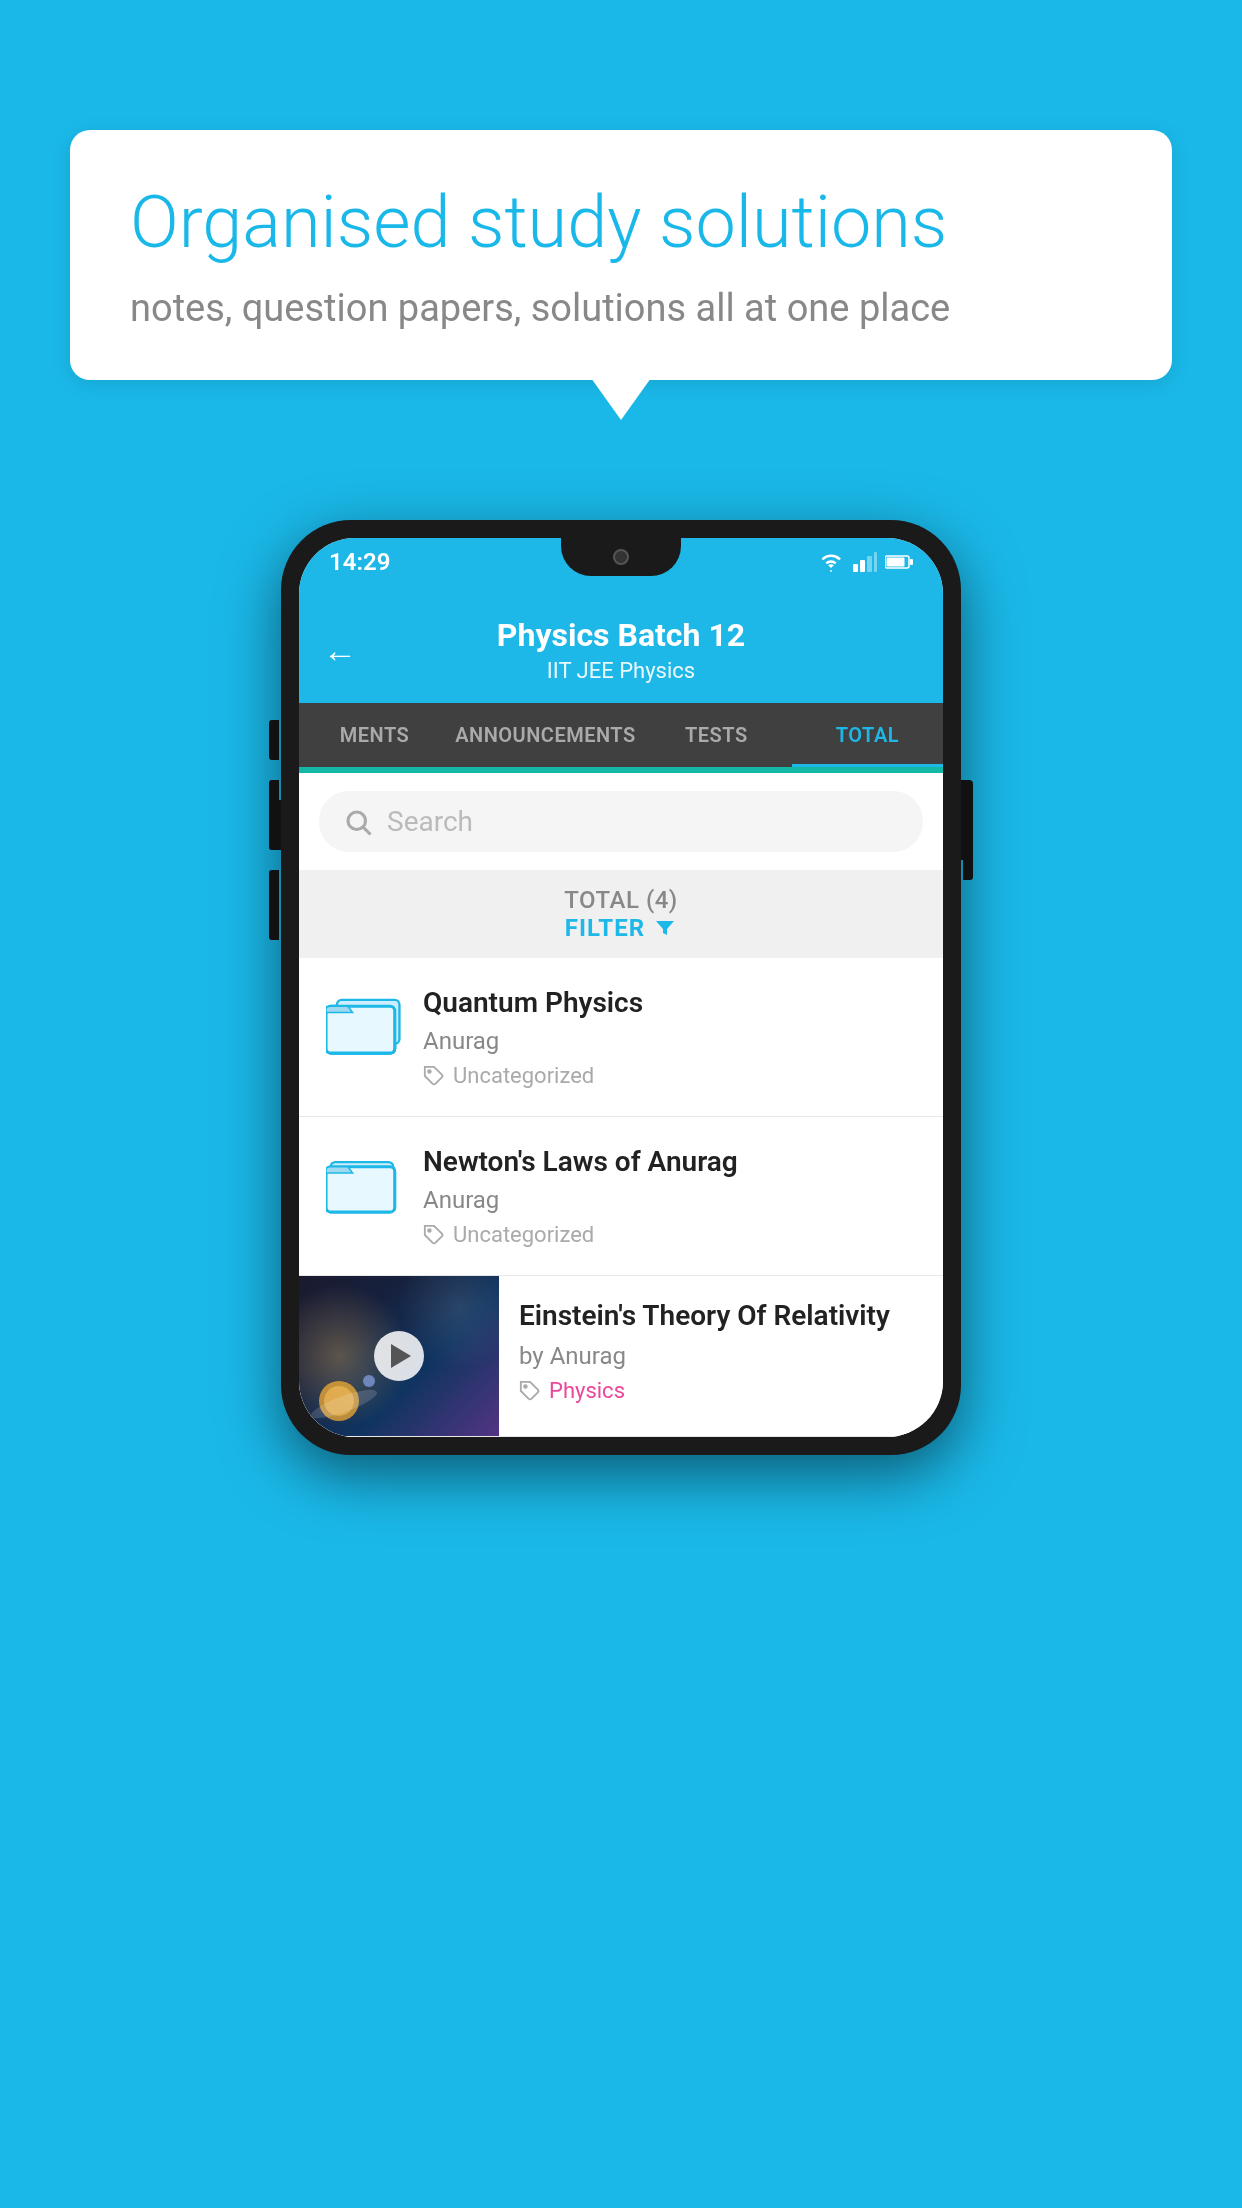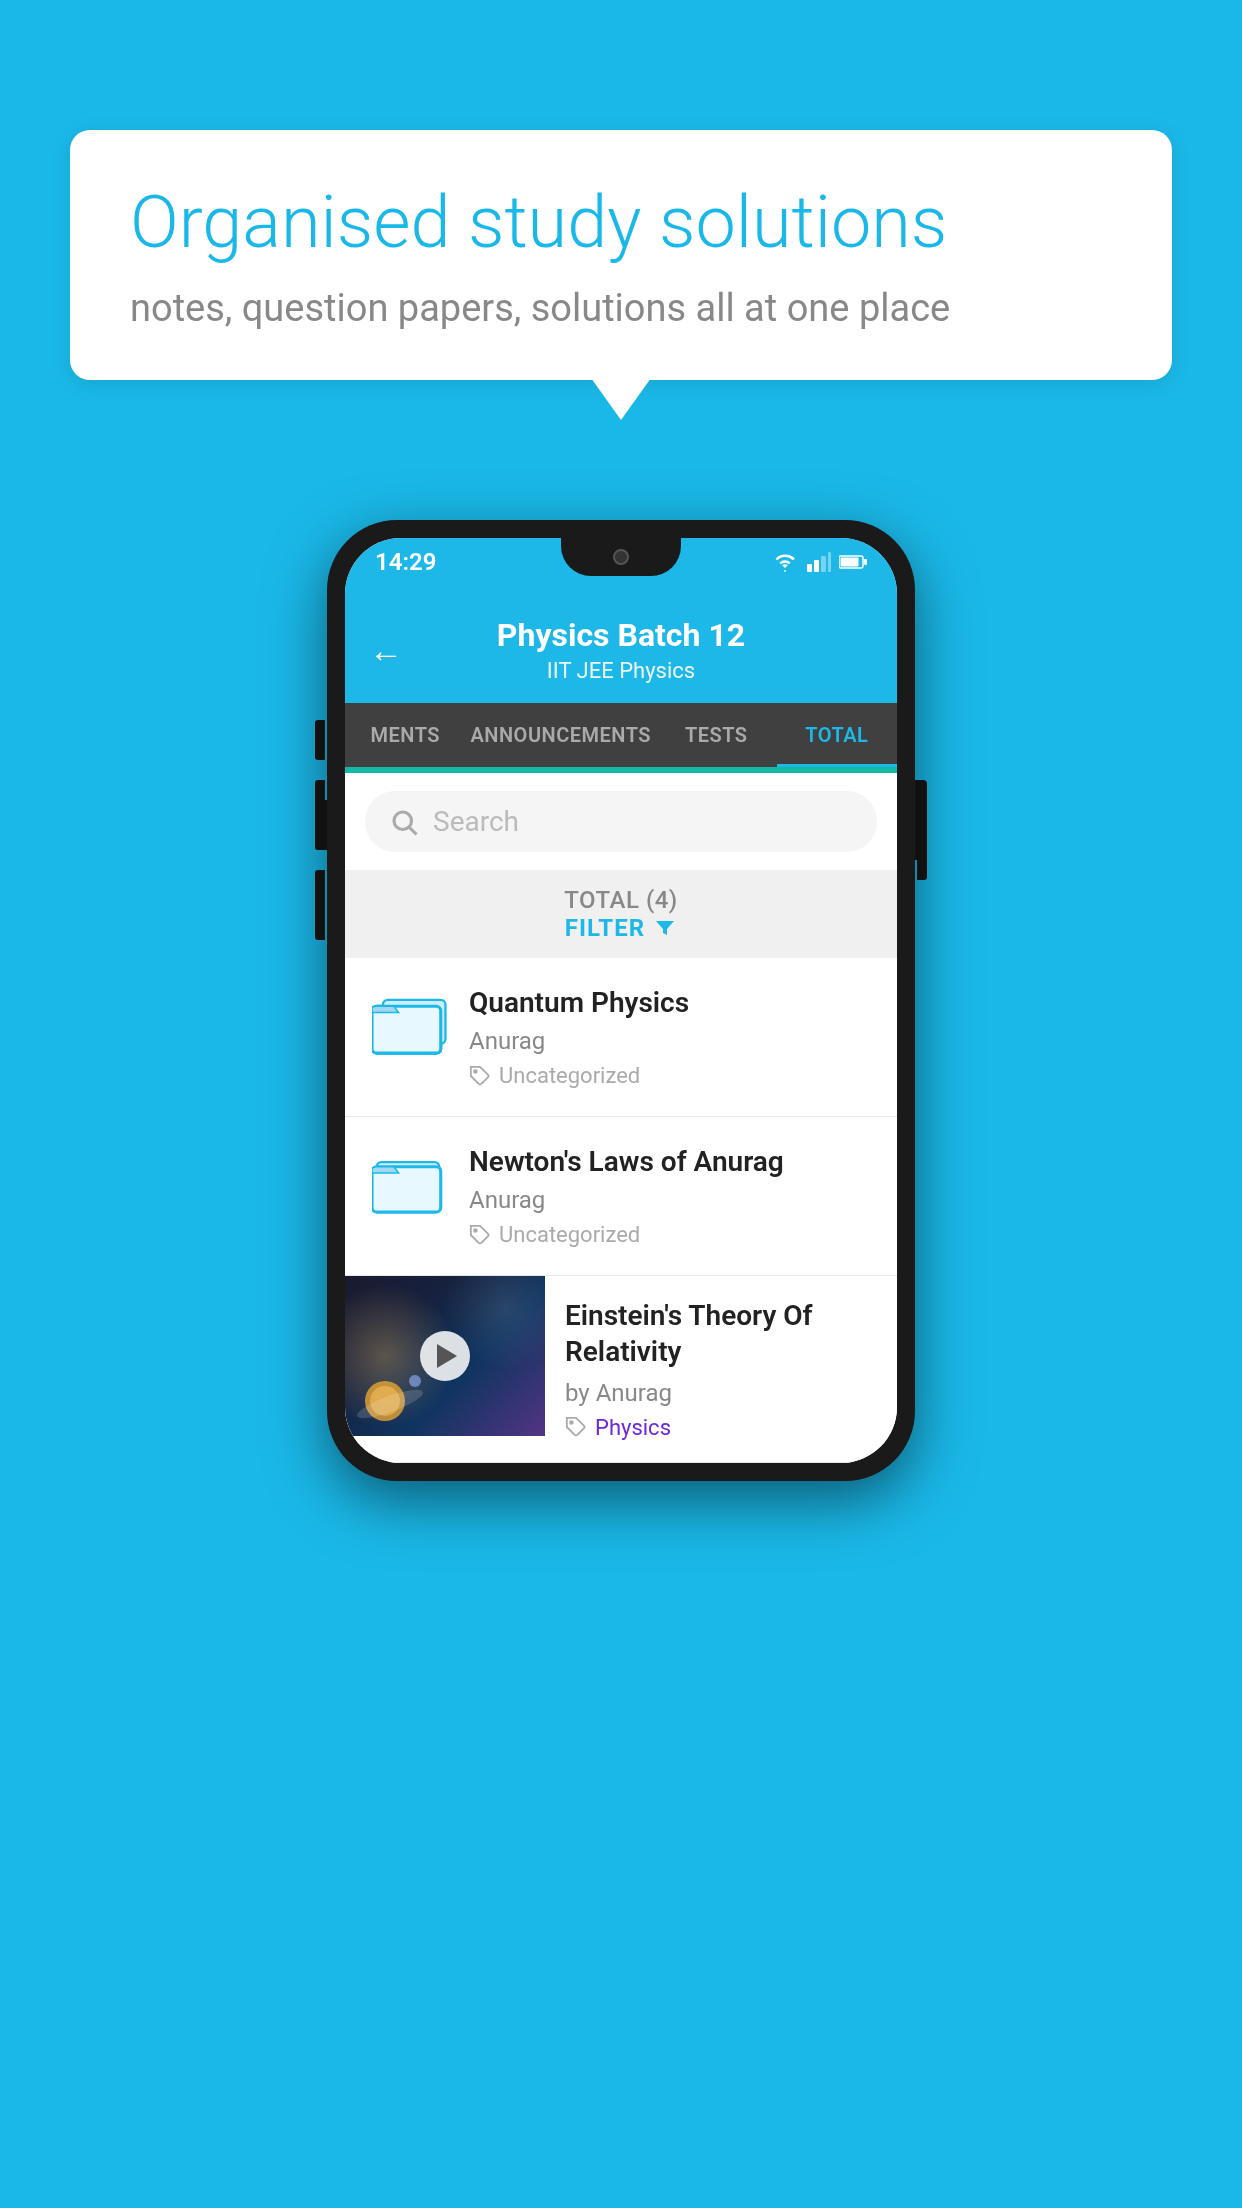--- a/index.html
+++ b/index.html
@@ -55,21 +55,21 @@
       color: #888;
       font-weight: 400;
     }
 
     
     .phone-wrapper {
       position: absolute;
       top: 520px;
       left: 50%;
       transform: translateX(-50%);
-      width: 588px;
+      width: 680px;
     }
 
     .phone-outer {
       background: #1a1a1a;
       border-radius: 70px;
       padding: 18px;
       box-shadow: 0 20px 60px rgba(0,0,0,0.5);
       position: relative;
     }
 
@@ -381,21 +381,21 @@
     .einstein-author {
       font-size: 24px;
       color: #888;
       margin-bottom: 8px;
     }
 
     .einstein-tag {
       display: flex;
       align-items: center;
       gap: 8px;
-      color: #6d28d9;
+      color: #ec4899;
       font-size: 22px;
     }
   </style>
 </head>
 <body>
 
 <div style="position:absolute;inset:0;background:#1ab8e8;"></div>
 
 <div class="speech-bubble-container">
   <div class="speech-bubble">

